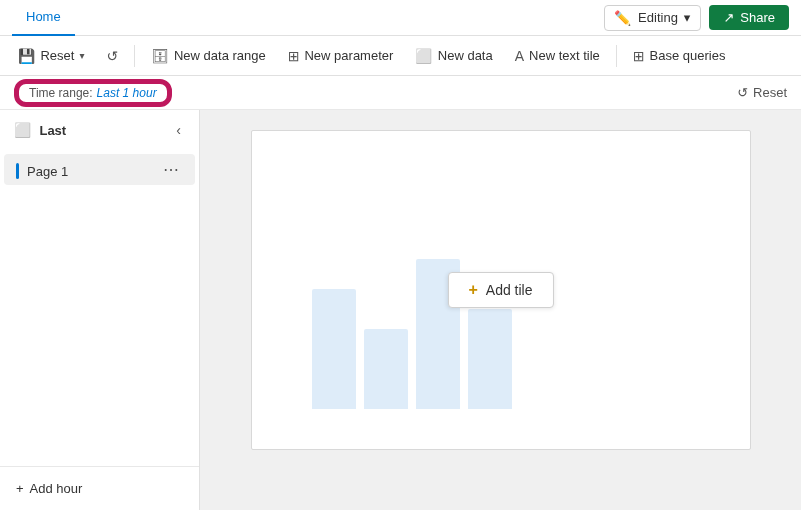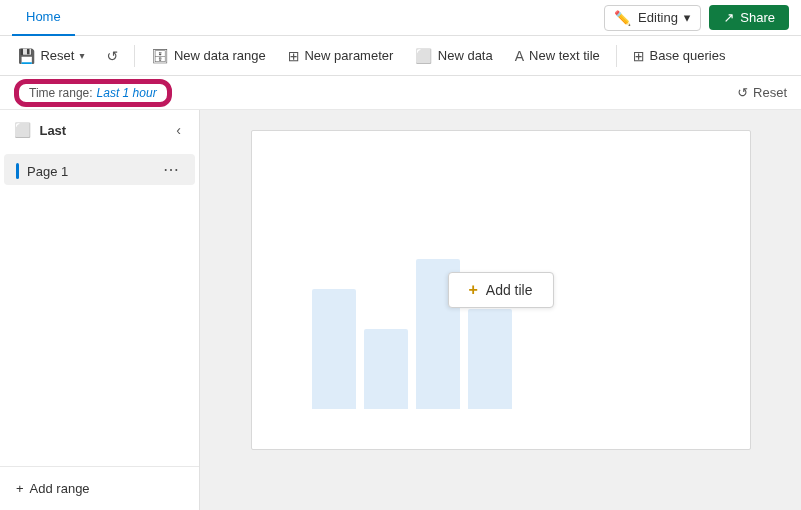--- a/index.html
+++ b/index.html
@@ -223,21 +223,21 @@
           <div class="page-item-left">
             <div class="page-active-bar"></div>
             <span class="page-name">Page 1</span>
           </div>
           <button class="page-menu-btn">⋯</button>
         </div>
       </div>
       <div class="sidebar-footer">
         <button class="add-page-btn">
           <span>+</span>
-          <span>Add range</span>
+          <span>Add hour</span>
         </button>
       </div>
     </div>
 
     <div class="canvas-area">
       <div class="canvas">
 
         <div class="chart-placeholder">
           <div class="chart-bar" style="width:44px;height:120px;"></div>
           <div class="chart-bar" style="width:44px;height:80px;"></div>

